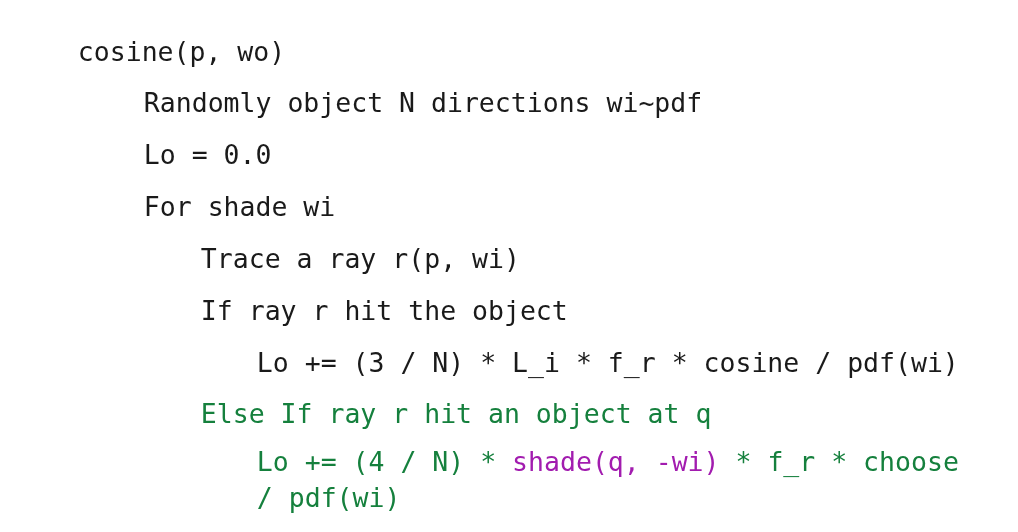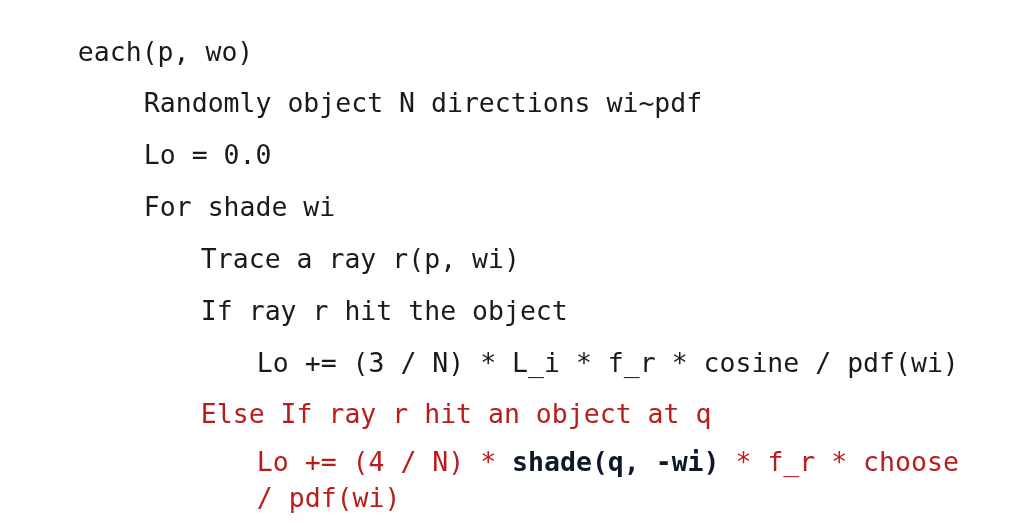--- a/index.html
+++ b/index.html
@@ -36,43 +36,43 @@
   }
 
   
   .ind-0 { padding-left: 14px; }
   .ind-1 { padding-left: 80px; }
   .ind-2 { padding-left: 137px; }
   .ind-3 { padding-left: 193px; }
 
   .tok { white-space: pre; }
   .tok.plain { color: #1a1a1a; }
-  .tok.blue  { color: #b91c1c; }
-  .tok.red   { color: #0f172a; font-weight: bold; }
+  .tok.blue  { color: #15803d; }
+  .tok.red   { color: #a21caf; font-weight: normal; }
 
   
   .y-0 { top: 1px; }
   .y-1 { top: 52px; }
   .y-2 { top: 104px; }
   .y-3 { top: 156px; }
   .y-4 { top: 208px; }
   .y-5 { top: 260px; }
   .y-6 { top: 312px; }
   .y-7 { top: 363px; }
   .y-8 { top: 411px; }
   .y-9 { top: 447px; }
   .y-10 { top: 497px; }
 </style>
 </head>
 <body>
 
 <div id="code-block">
 
   <div class="code-line ind-0 y-0">
-    <span class="tok plain">each(p, wo)</span>
+    <span class="tok plain">cosine(p, wo)</span>
   </div>
 
   <div class="code-line ind-1 y-1">
     <span class="tok plain">Randomly object N directions wi~pdf</span>
   </div>
 
   <div class="code-line ind-1 y-2">
     <span class="tok plain">Lo = 0.0</span>
   </div>
 

